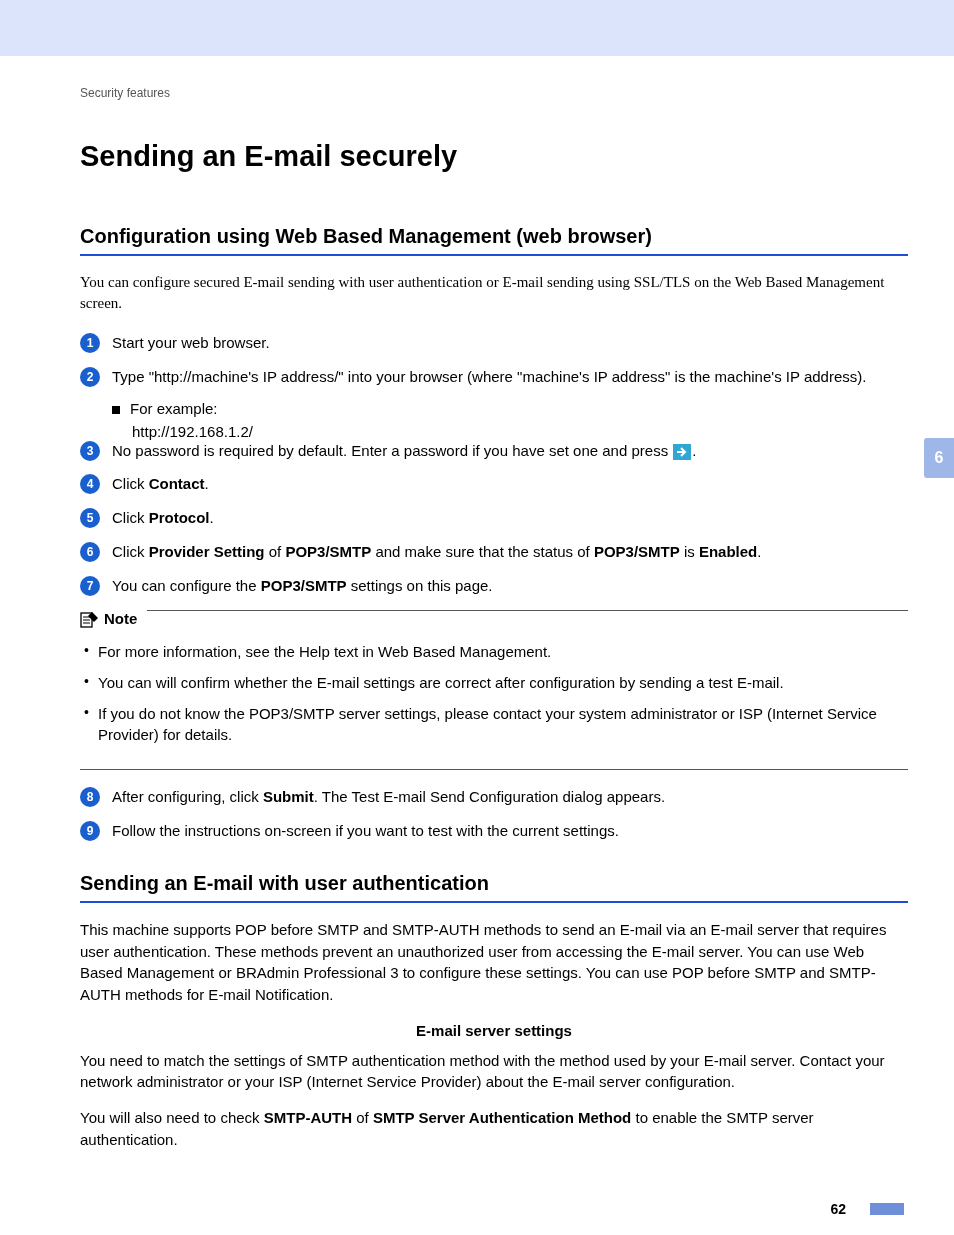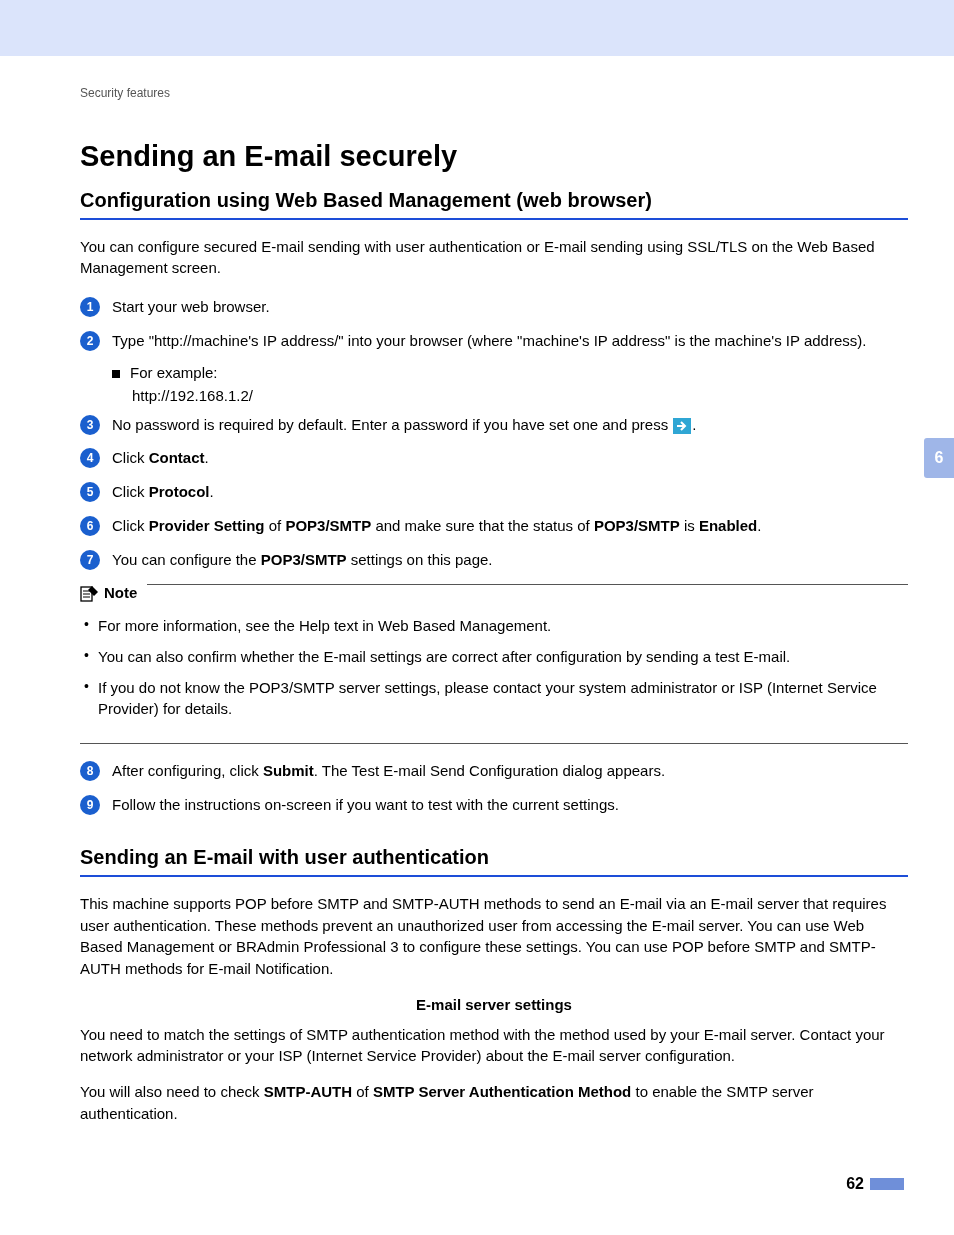--- a/index.html
+++ b/index.html
@@ -7,40 +7,40 @@
     font-family: Arial, Helvetica, sans-serif;
     font-size: 15px;
     color: #000;
     background: #fff;
     width: 954px;
     position: relative;
   }
   .top-banner { height: 56px; background: #dbe4fb; }
   .page { padding: 30px 46px 40px 80px; position: relative; }
   .breadcrumb { font-size: 12px; color: #555; margin-bottom: 40px; }
-  h1 { font-size: 29px; font-weight: bold; margin-bottom: 16px; }
+  h1 { font-size: 29px; font-weight: bold; margin-bottom: 52px; }
   h2 {
     font-size: 20px; font-weight: bold;
     padding-bottom: 6px; margin-bottom: 16px;
     border-bottom: 2px solid #1d4ed8;
   }
-  .intro { margin-bottom: 18px; line-height: 1.4; }
+  .intro { margin-bottom: 18px; line-height: 1.4; font-family: Liberation Serif, serif; }
   .step { display: flex; align-items: flex-start; margin-bottom: 12px; }
   .step-num {
     flex: 0 0 20px; width: 20px; height: 20px; border-radius: 50%;
     background: #1a5fce; color: #fff; font-size: 12px; font-weight: bold;
     display: flex; align-items: center; justify-content: center;
     margin-right: 12px; margin-top: 1px;
   }
   .step-body { flex: 1; line-height: 1.45; }
   .sub-bullet { display: flex; align-items: flex-start; margin: 6px 0 4px 32px; }
   .sub-bullet .sq {
     width: 8px; height: 8px; background: #000; margin-right: 10px; margin-top: 6px; flex: 0 0 8px;
   }
-  .sub-example { margin-left: 52px; margin-top: 6px; margin-bottom: 10px; }
+  .sub-example { margin-left: 52px; margin-top: 6px; margin-bottom: 0; }
   .enter-icon {
     display: inline-flex; width: 18px; height: 16px;
     background: #2fa6d4; align-items: center; justify-content: center;
     vertical-align: -2px; margin: 0 1px;
   }
   .enter-icon svg { width: 12px; height: 12px; }
   .note-list { list-style: none; }
   .note-list li {
     position: relative; padding-left: 18px; margin-bottom: 10px; line-height: 1.4;
   }
@@ -50,21 +50,21 @@
   .para { margin-bottom: 14px; line-height: 1.45; }
   .bold { font-weight: bold; }
   .side-tab {
     position: absolute; right: 0; top: 438px;
     width: 30px; height: 40px; background: #9fb6e8;
     color: #fff; font-weight: bold; font-size: 16px;
     display: flex; align-items: center; justify-content: center;
     border-top-left-radius: 3px; border-bottom-left-radius: 3px;
   }
   .footer { display:flex; justify-content:flex-end; align-items:center; margin-top:50px; padding-right:4px; }
-  .footer .pg { font-size:16px; font-weight:bold; margin-right:6px; }
+  .footer .pg { font-size:14px; font-weight:bold; margin-right:24px; }
   .footer .bar { width:34px; height:12px; background:#6f8fd9; }
   .note-wrap { margin:14px 0 16px 0; }
   .note-head-row { display:flex; }
   .note-head-row .nicon { margin-right:4px; }
   .note-head-row .nlabel { font-weight:bold; padding-right:10px; }
   .note-head-row .nline { flex:1; height:1px; background:#555; position:relative; top:0; }
   .note-body { padding:10px 0 14px 0; border-bottom:1px solid #555; }
 </style>
 </head>
 <body>
@@ -145,21 +145,21 @@
           <path d="M3 7h7M3 10h7M3 13h7" stroke="#000" stroke-width="1"></path>
           <path d="M12 2 L18 8 L14 12 L8 6 Z" fill="#000"></path>
         </svg>
       </span>
       <span class="nlabel">Note</span>
       <div class="nline"></div>
     </div>
     <div class="note-body">
       <ul class="note-list">
         <li>For more information, see the Help text in Web Based Management.</li>
-        <li>You can also confirm whether the E-mail settings are correct after configuration by sending a test E-mail.</li>
+        <li>You can will confirm whether the E-mail settings are correct after configuration by sending a test E-mail.</li>
         <li>If you do not know the POP3/SMTP server settings, please contact your system administrator or ISP (Internet Service Provider) for details.</li>
       </ul>
     </div>
   </div>
 
   <div class="step">
     <div class="step-num">8</div>
     <div class="step-body">
       <span>After configuring, click </span><span class="bold">Submit</span><span>. The Test E-mail Send Configuration dialog appears.</span>
     </div>

